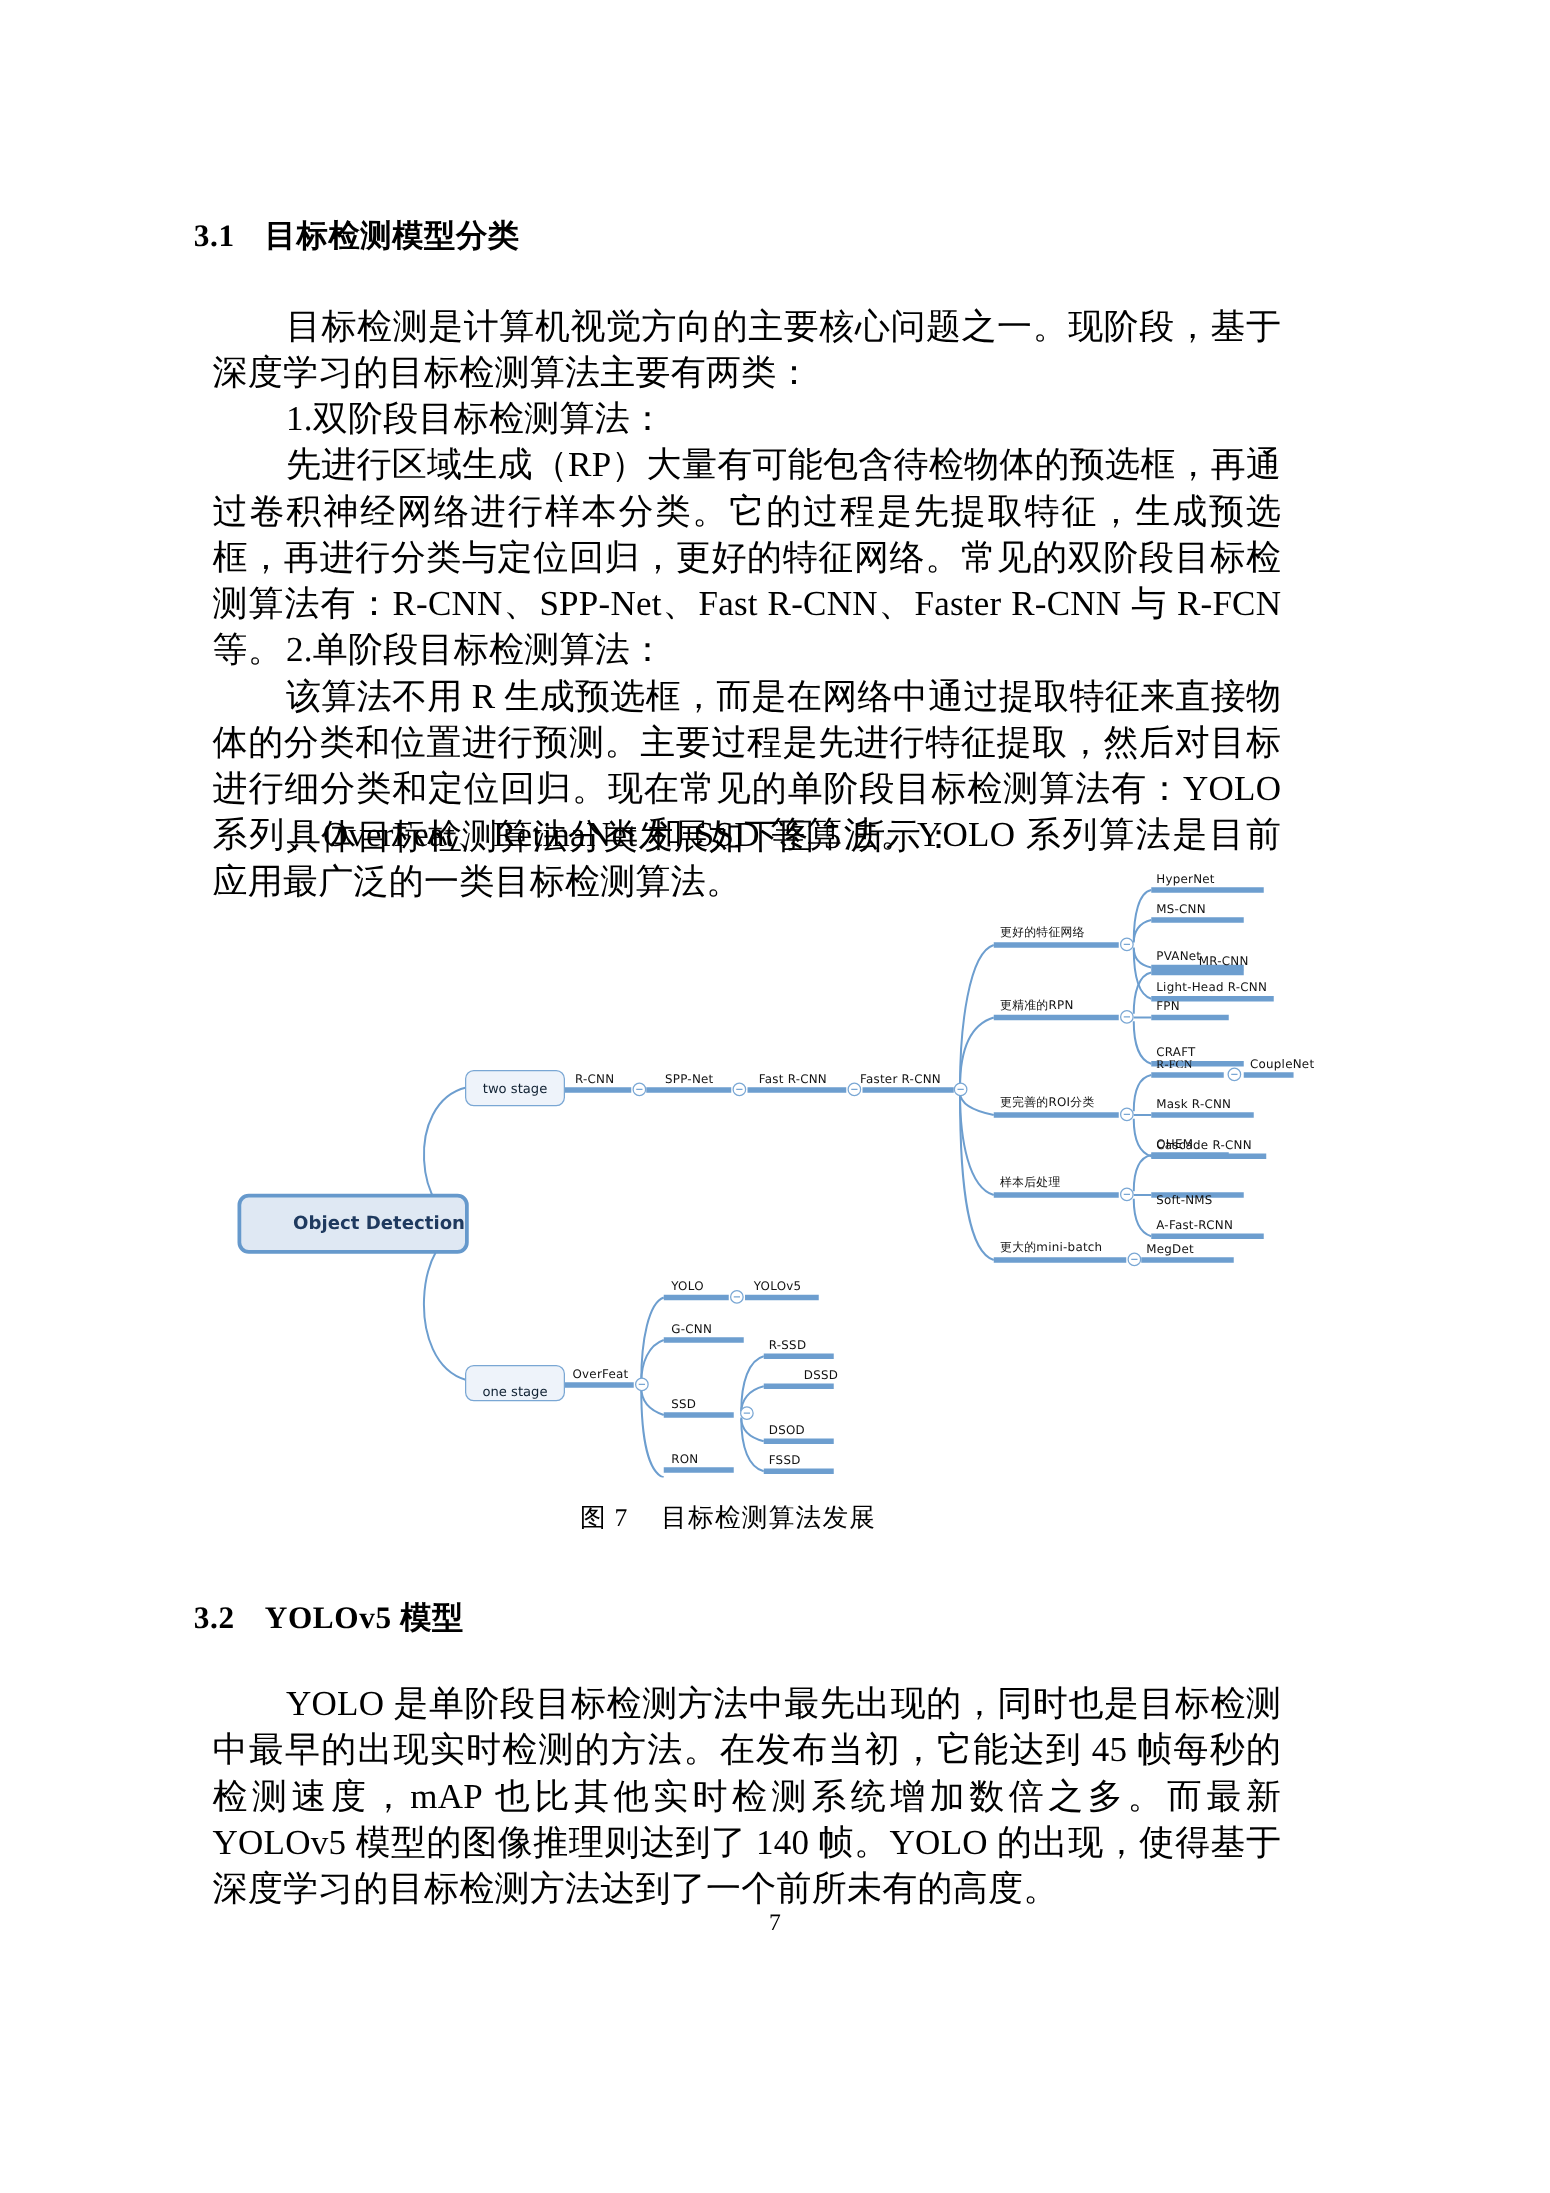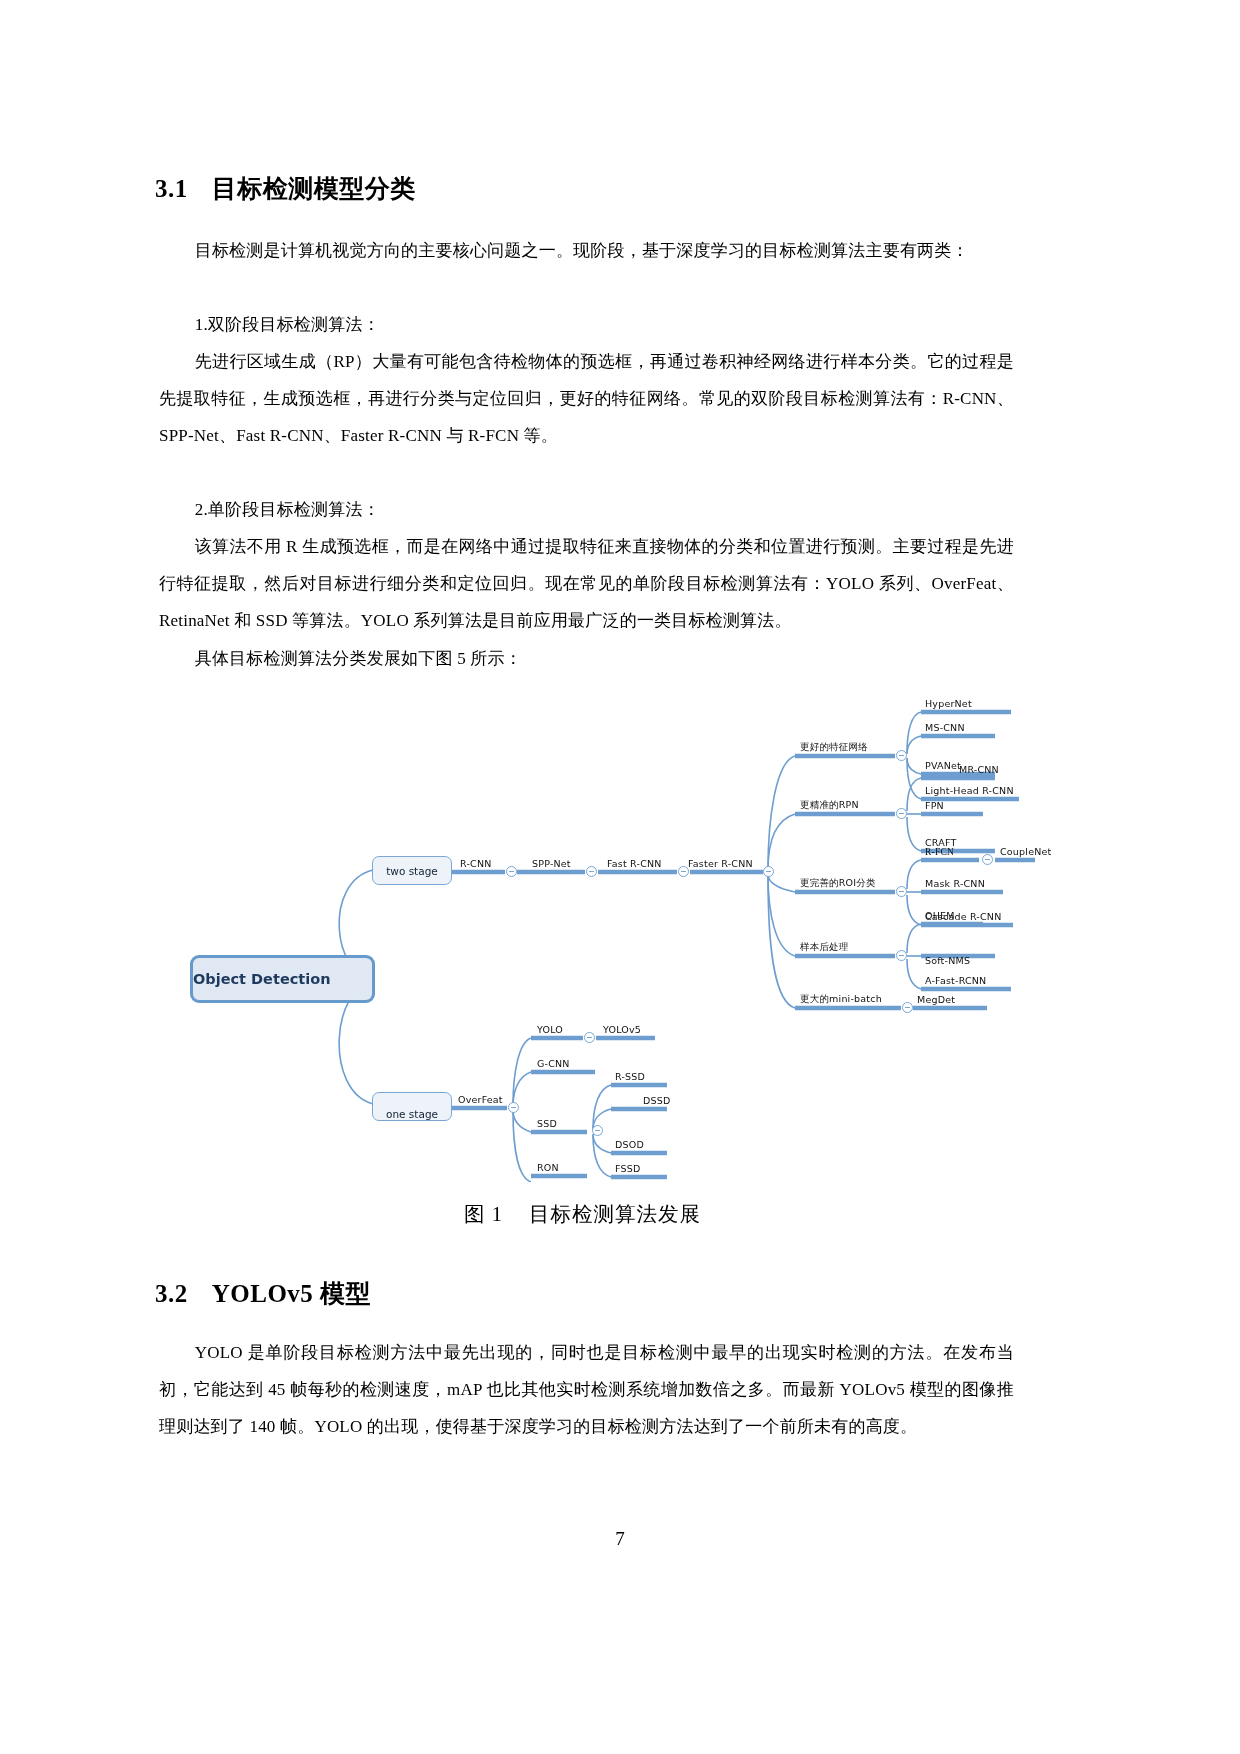--- a/index.html
+++ b/index.html
@@ -26,22 +26,22 @@
     font-weight:bold;
     font-size:25px;
     letter-spacing:0.5px;
     margin:0;
     white-space:nowrap;
   }
   .h2 .num{display:inline-block;margin-right:24px;}
 
   
   p.body{
-    margin:4px;
-    font-size:17px;
+    margin:15px;
+    font-size:28px;
     line-height:37px;
     text-align:justify;
     text-justify:inter-ideograph;
     letter-spacing:0.2px;
   }
   p.indent{text-indent:2.1em;}
 
   
   .caption{
     text-align:center;
@@ -80,21 +80,21 @@
   .node.cn{font-family:"DejaVu Sans","Liberation Sans",sans-serif;font-size:9.5px;}
   .root{
     position:absolute;
     background:#dfe8f3;
     border:3px solid #6699cc;
     border-radius:9px;
     color:#1f3a5f;
     font-family:"DejaVu Sans","Liberation Sans",sans-serif;
     font-weight:bold;
     font-size:14.5px;
-    display:flex;align-items:center;justify-content:flex-start;
+    display:flex;align-items:center;justify-content:flex-end;
     box-sizing:border-box;
   }
   .stage{
     position:absolute;
     background:#eef3fa;
     border:1.6px solid #7aa7d4;
     border-radius:7px;
     color:#123;
     font-family:"DejaVu Sans","Liberation Sans",sans-serif;
     font-size:10.5px;
@@ -133,21 +133,21 @@
 
     <p class="body indent" style="position:absolute;top:339px;left:0;width:855px;">先进行区域生成（RP）大量有可能包含待检物体的预选框，再通过卷积神经网络进行样本分类。它的过程是先提取特征，生成预选框，再进行分类与定位回归，更好的特征网络。常见的双阶段目标检测算法有：R-CNN、SPP-Net、Fast R-CNN、Faster R-CNN 与 R-FCN 等。</p>
 
     <p class="body indent" style="position:absolute;top:487px;left:0;width:855px;">2.单阶段目标检测算法：</p>
 
     <p class="body indent" style="position:absolute;top:524px;left:0;width:855px;">该算法不用 R 生成预选框，而是在网络中通过提取特征来直接物体的分类和位置进行预测。主要过程是先进行特征提取，然后对目标进行细分类和定位回归。现在常见的单阶段目标检测算法有：YOLO 系列、OverFeat、RetinaNet 和 SSD 等算法。YOLO 系列算法是目前应用最广泛的一类目标检测算法。</p>
 
     <p class="body indent" style="position:absolute;top:636px;left:0;width:855px;">具体目标检测算法分类发展如下图 5 所示：</p>
 
     <div class="caption" style="position:absolute;top:1200px;left:0;width:855px;">
-      <span>图 1</span><span class="gap"></span><span>目标检测算法发展</span>
+      <span>图 7</span><span class="gap"></span><span>目标检测算法发展</span>
     </div>
 
     <div class="h2" style="position:absolute;top:1277px;left:0;">
       <span class="num">3.2</span><span>YOLOv5 模型</span>
     </div>
 
     <p class="body indent" style="position:absolute;top:1330px;left:0;width:855px;">YOLO 是单阶段目标检测方法中最先出现的，同时也是目标检测中最早的出现实时检测的方法。在发布当初，它能达到 45 帧每秒的检测速度，mAP 也比其他实时检测系统增加数倍之多。而最新 YOLOv5 模型的图像推理则达到了 140 帧。YOLO 的出现，使得基于深度学习的目标检测方法达到了一个前所未有的高度。</p>
 
   </div>
 

